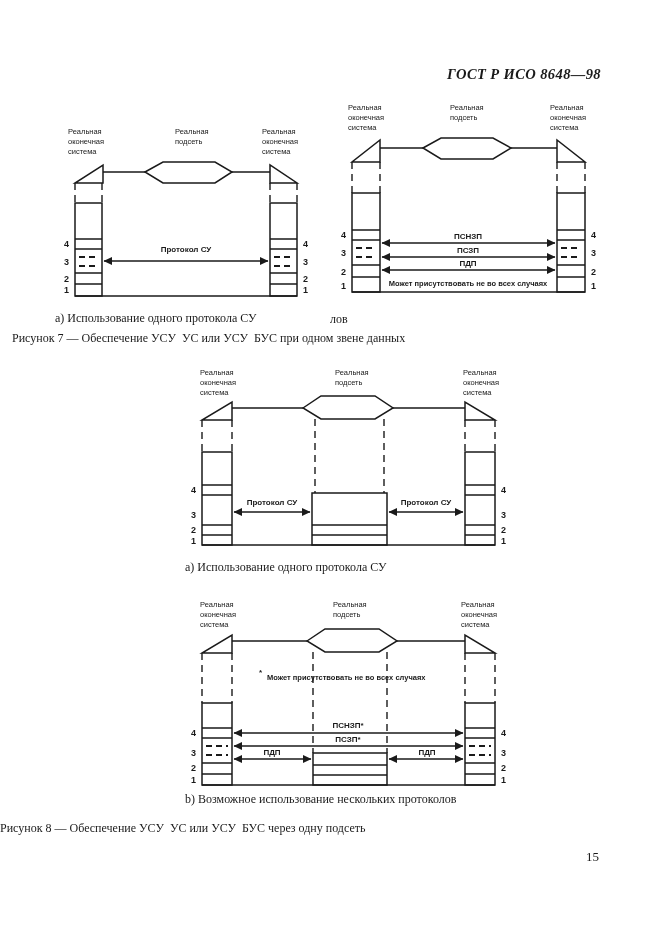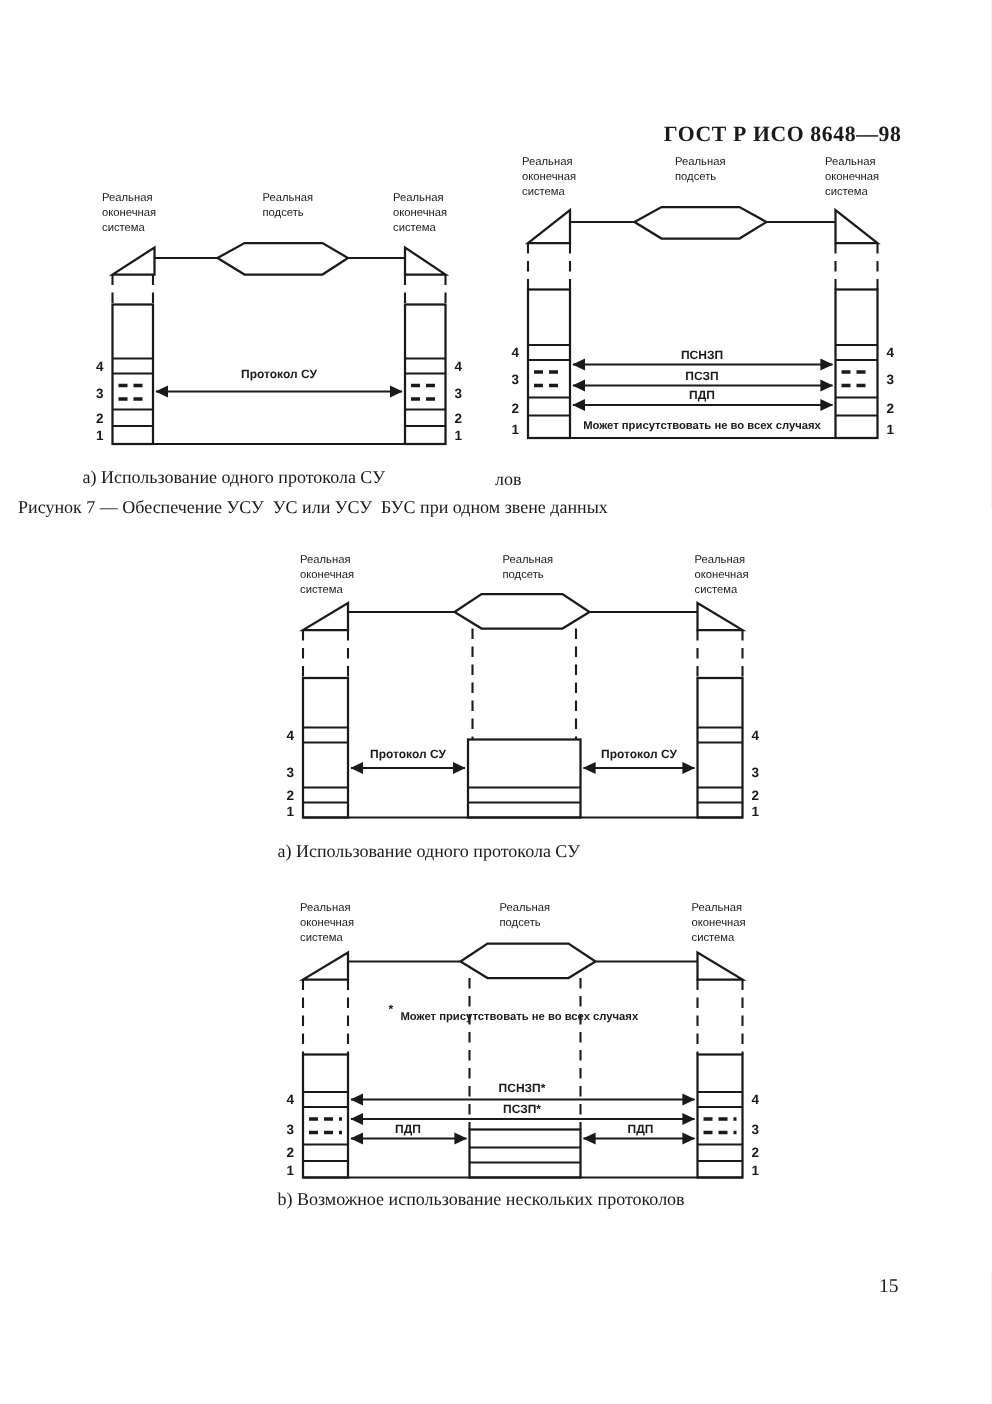--- a/index.html
+++ b/index.html
@@ -1,18 +1,18 @@
 <!DOCTYPE html>
 <html><head>
 <meta charset="utf-8">
 <style>
   html,body{margin:0;padding:0;background:#e8e8e8;}
   .page{position:relative;width:661px;height:936px;background:#ffffff;
         font-family:"Liberation Serif",serif;color:#1a1a1a;overflow:hidden;margin:0 auto;}
-  .header{position:absolute;top:82px;right:60px;font-weight:bold;font-size:14.5px;letter-spacing:.4px;}
+  .header{position:absolute;top:66px;right:60px;font-weight:bold;font-size:14.5px;letter-spacing:.4px;font-style:italic;}
   .caption{position:absolute;font-size:12px;white-space:pre;}
   .center{text-align:left;}
   .pgnum{position:absolute;top:849px;right:62px;font-size:13px;}
   svg.diag{position:absolute;overflow:visible;}
   svg text{font-family:"Liberation Sans",sans-serif;fill:#1a1a1a;}
   .dlbl{font-size:7.5px;}
   .dbold{font-size:8px;font-weight:bold;}
   .dnote{font-size:7.5px;font-weight:bold;}
   .dnum{font-size:9px;font-weight:bold;}
   .ln{stroke:#1a1a1a;stroke-width:1.4;fill:none;}
@@ -307,16 +307,17 @@
     <line class="ln" x1="49" y1="138" x2="278" y2="138" marker-start="url(#m8b)" marker-end="url(#m8b)"></line>
     <text class="dbold" x="163" y="147" text-anchor="middle">ПСЗП*</text>
     <line class="ln" x1="49" y1="151" x2="278" y2="151" marker-start="url(#m8b)" marker-end="url(#m8b)"></line>
     <text class="dbold" x="87" y="160" text-anchor="middle">ПДП</text>
     <line class="ln" x1="49" y1="164" x2="126" y2="164" marker-start="url(#m8b)" marker-end="url(#m8b)"></line>
     <text class="dbold" x="242" y="160" text-anchor="middle">ПДП</text>
     <line class="ln" x1="204" y1="164" x2="278" y2="164" marker-start="url(#m8b)" marker-end="url(#m8b)"></line>
   </svg>
 
   <div class="caption center" style="left:185px;top:792px;width:330px">b) Возможное использование нескольких протоколов</div>
+  <div class="caption center" style="left:0;top:821px;width:661px">Рисунок 8 — Обеспечение УСУ  УС или УСУ  БУС через одну подсеть</div>
 
   <div class="pgnum">15</div>
 
 </div>
 
 </body></html>

